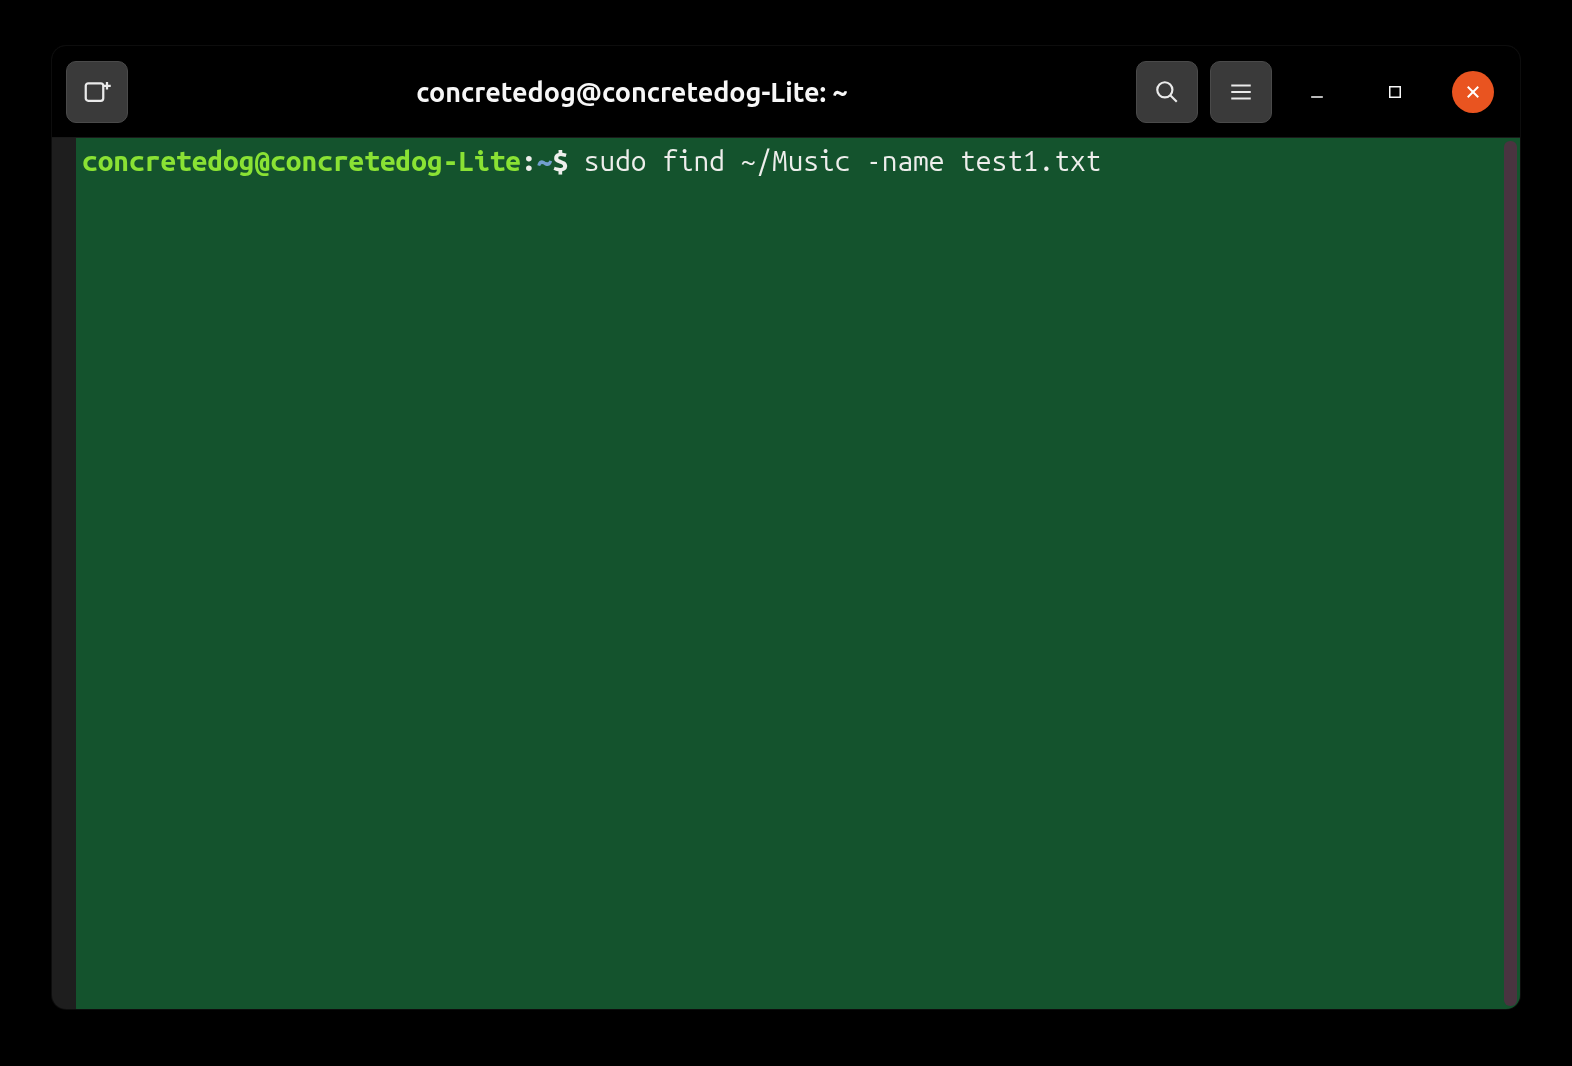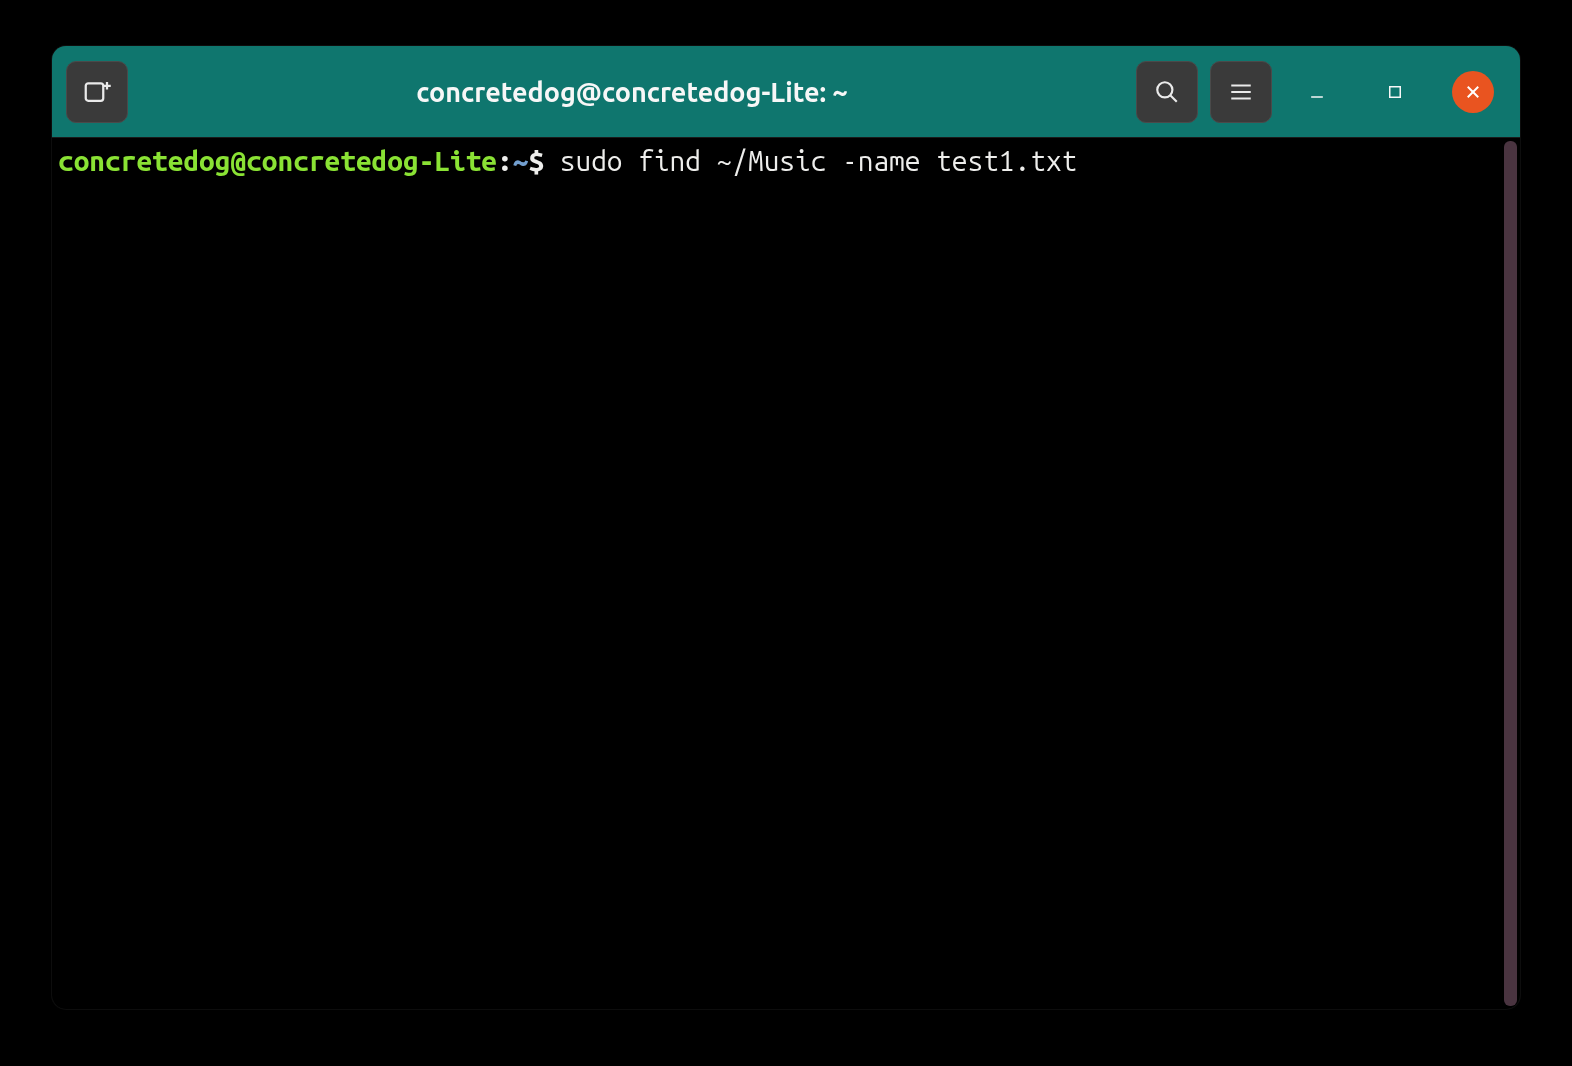--- a/index.html
+++ b/index.html
@@ -18,21 +18,21 @@
     height: 963px;
     background: #1e1e1e;
     border-radius: 14px;
     overflow: hidden;
     box-shadow: 0 0 0 1px rgba(255,255,255,0.05);
     display: flex;
     flex-direction: column;
   }
   .titlebar {
     height: 92px;
-    background: #0f766e;
+    background: #000000;
     display: flex;
     align-items: center;
     padding: 0 14px;
     gap: 12px;
     border-bottom: 1px solid #1a1a1a;
   }
   .tb-btn {
     width: 62px;
     height: 62px;
     border-radius: 10px;
@@ -60,21 +60,22 @@
     color: #f7f7f7;
     margin: 0 12px;
   }
   .win-close {
     background: #e95420;
     color: #fff;
   }
   .term-wrap {
     flex: 1;
     display: flex;
-    background: #000000;
+    background: #14532d;
+    margin-left: 24px;
   }
   .term {
     flex: 1;
     padding: 6px 4px 6px 6px;
     font-family: "Ubuntu Mono", "DejaVu Sans Mono", monospace;
     font-size: 28px;
     line-height: 1.2;
     color: #eeeeec;
     white-space: pre;
     overflow: hidden;

